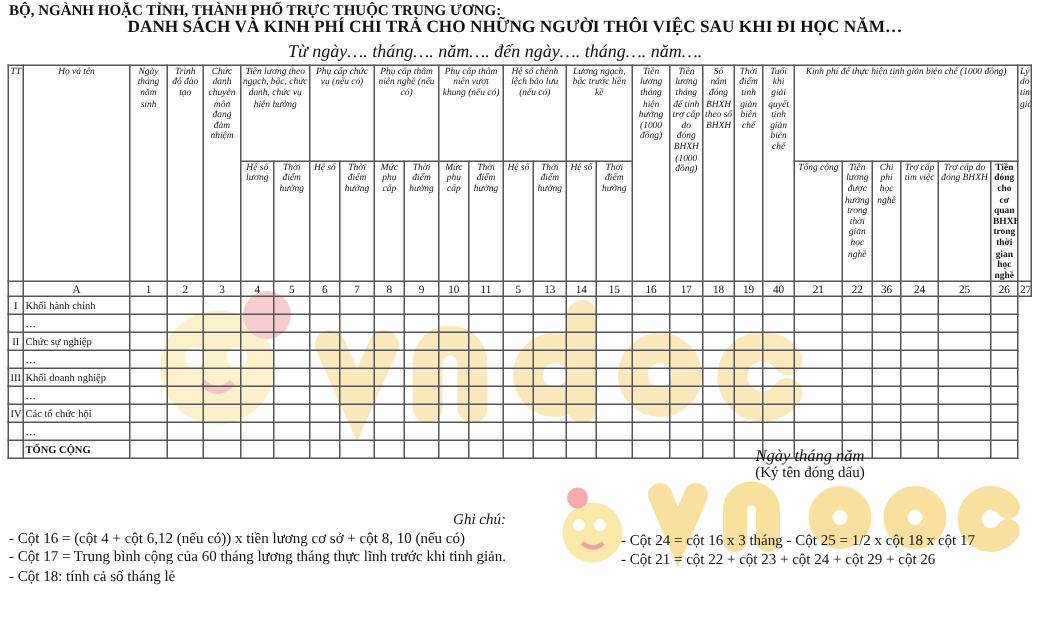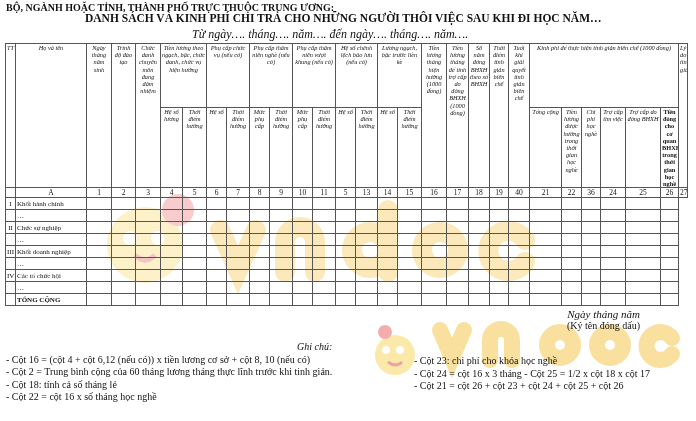--- a/index.html
+++ b/index.html
@@ -7,21 +7,21 @@
   .hdr1{position:absolute;left:6px;top:2px;font-size:10px;font-weight:bold;white-space:nowrap;}
   .hdr2{position:absolute;left:85px;top:12px;font-size:11.5px;font-weight:bold;white-space:nowrap;}
   .hdr3{position:absolute;left:192px;top:27px;font-size:12px;font-style:italic;white-space:nowrap;}
   table.grid{position:absolute;left:5px;top:43px;border-collapse:collapse;table-layout:fixed;width:683px;}
   table.grid td{border:1px solid #555;padding:0 1px;font-size:6.3px;line-height:7.2px;font-style:italic;text-align:center;vertical-align:top;overflow:hidden;}
   table.grid tr.num td{font-style:normal;font-size:7.5px;line-height:9px;height:9px;vertical-align:middle;}
   table.grid tr.body td{height:11px;font-style:normal;font-size:7px;text-align:left;vertical-align:middle;line-height:10px;}
   table.grid td.tt{text-align:center !important;}
   table.grid td.bold26{font-style:normal;font-weight:bold;}
   table.grid td.total{font-weight:bold;}
-  .sign{position:absolute;left:440px;top:308px;width:200px;text-align:right;}
+  .sign{position:absolute;left:440px;top:298px;width:200px;text-align:center;}
   .sign .d{font-style:italic;font-size:11px;line-height:12px;}
   .sign .t{font-weight:bold;font-size:10.5px;line-height:12px;white-space:nowrap;margin-left:-10px;}
   .sign .k{font-size:10px;line-height:12px;}
   .notes{position:absolute;left:6px;top:341px;font-size:10px;line-height:12.6px;white-space:nowrap;}
   .notes .h{font-style:italic;text-align:right;}
   .notes2{position:absolute;left:414px;top:355px;font-size:10px;line-height:12.6px;white-space:nowrap;}
   .wm{position:absolute;pointer-events:none;}
 </style>
 </head>
 <body>
@@ -441,21 +441,19 @@
 </table>
 
 <div class="sign">
   <div class="d">Ngày    tháng    năm</div>
   <div class="k">(Ký tên đóng dấu)</div>
 </div>
 
 <div class="notes">
   <div class="h">Ghi chú:</div>
   <div>- Cột 16 = (cột 4 + cột 6,12 (nếu có)) x tiền lương cơ sở + cột 8, 10 (nếu có)</div>
-  <div>- Cột 2 = Trung bình cộng của 60 tháng lương tháng thực lĩnh trước khi tinh giản.</div>
+  <div>- Cột 17 = Trung bình cộng của 60 tháng lương tháng thực lĩnh trước khi tinh giản.</div>
   <div>- Cột 18: tính cả số tháng lẻ</div>
-  <div>- Cột 22 = cột 16 x số tháng học nghề</div>
 </div>
 <div class="notes2">
-  <div>- Cột 23: chi phí cho khóa học nghề</div>
   <div>- Cột 24 = cột 16 x 3 tháng - Cột 25 = 1/2 x cột 18 x cột 17</div>
-  <div>- Cột 21 = cột 26 + cột 23 + cột 24 + cột 25 + cột 26</div>
+  <div>- Cột 21 = cột 22 + cột 23 + cột 24 + cột 29 + cột 26</div>
 </div>
 
 </body></html>

